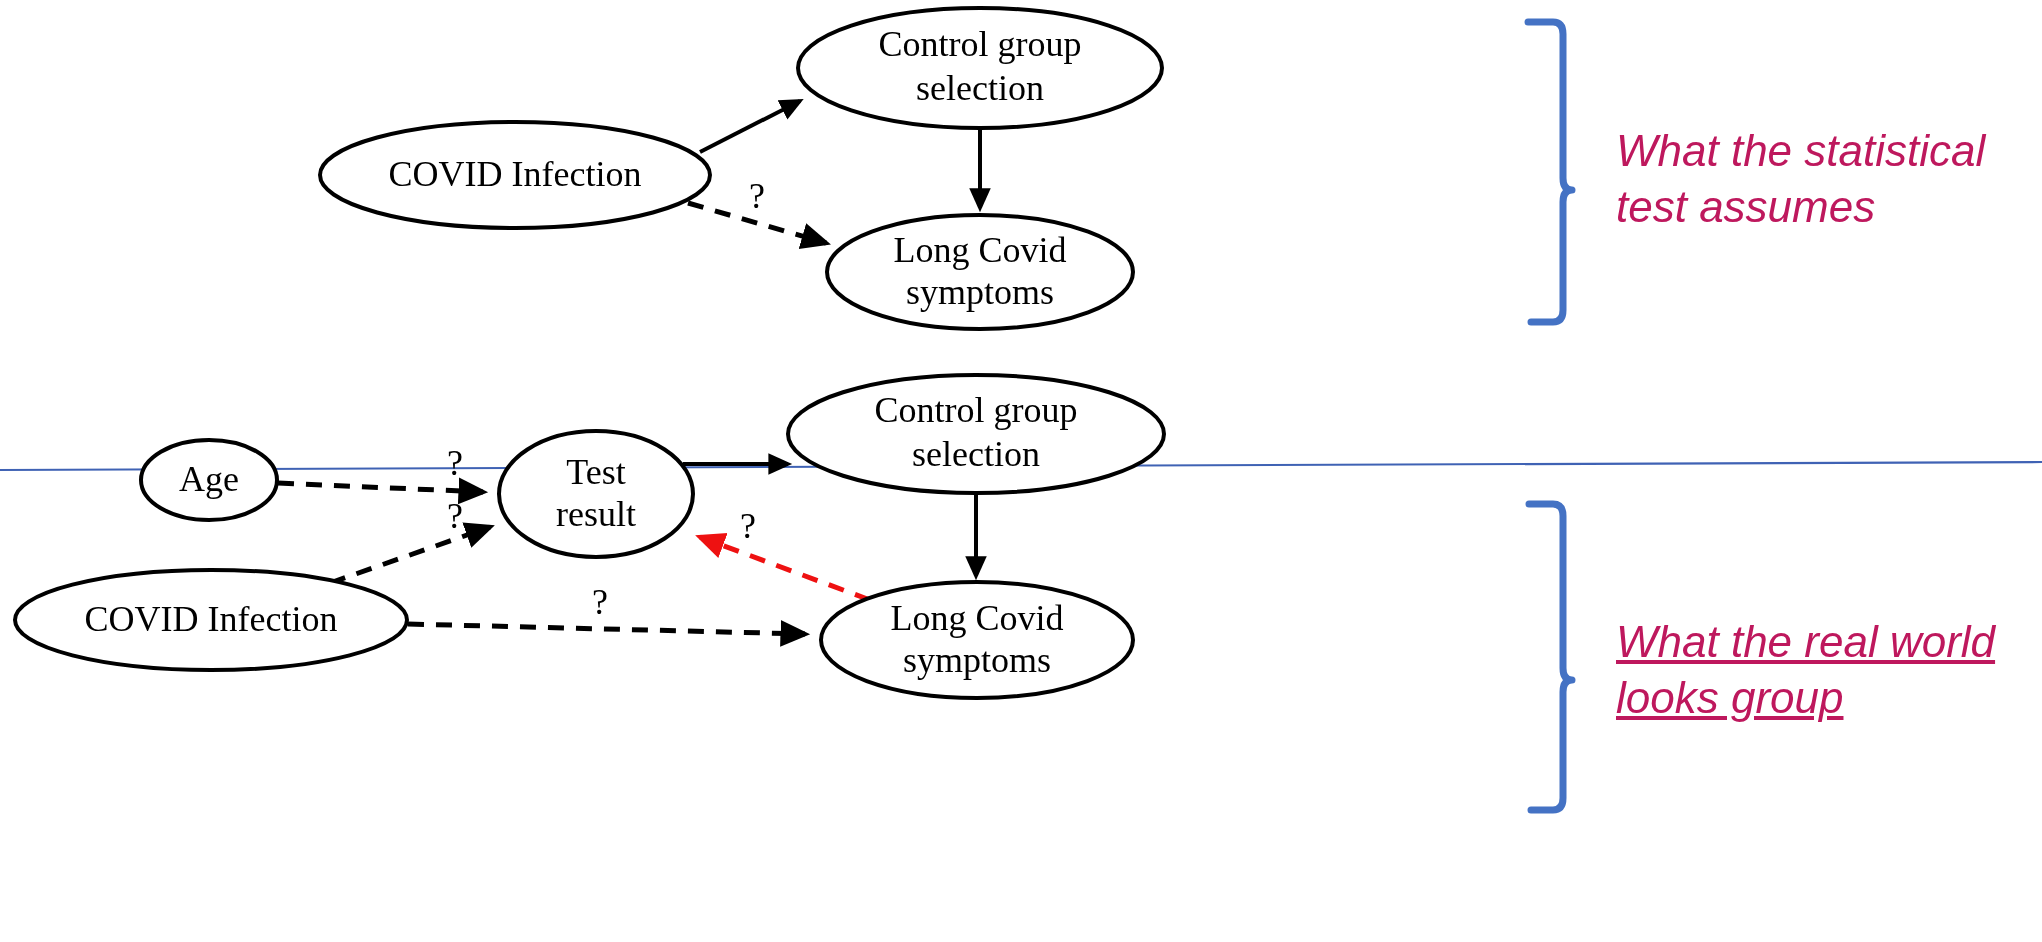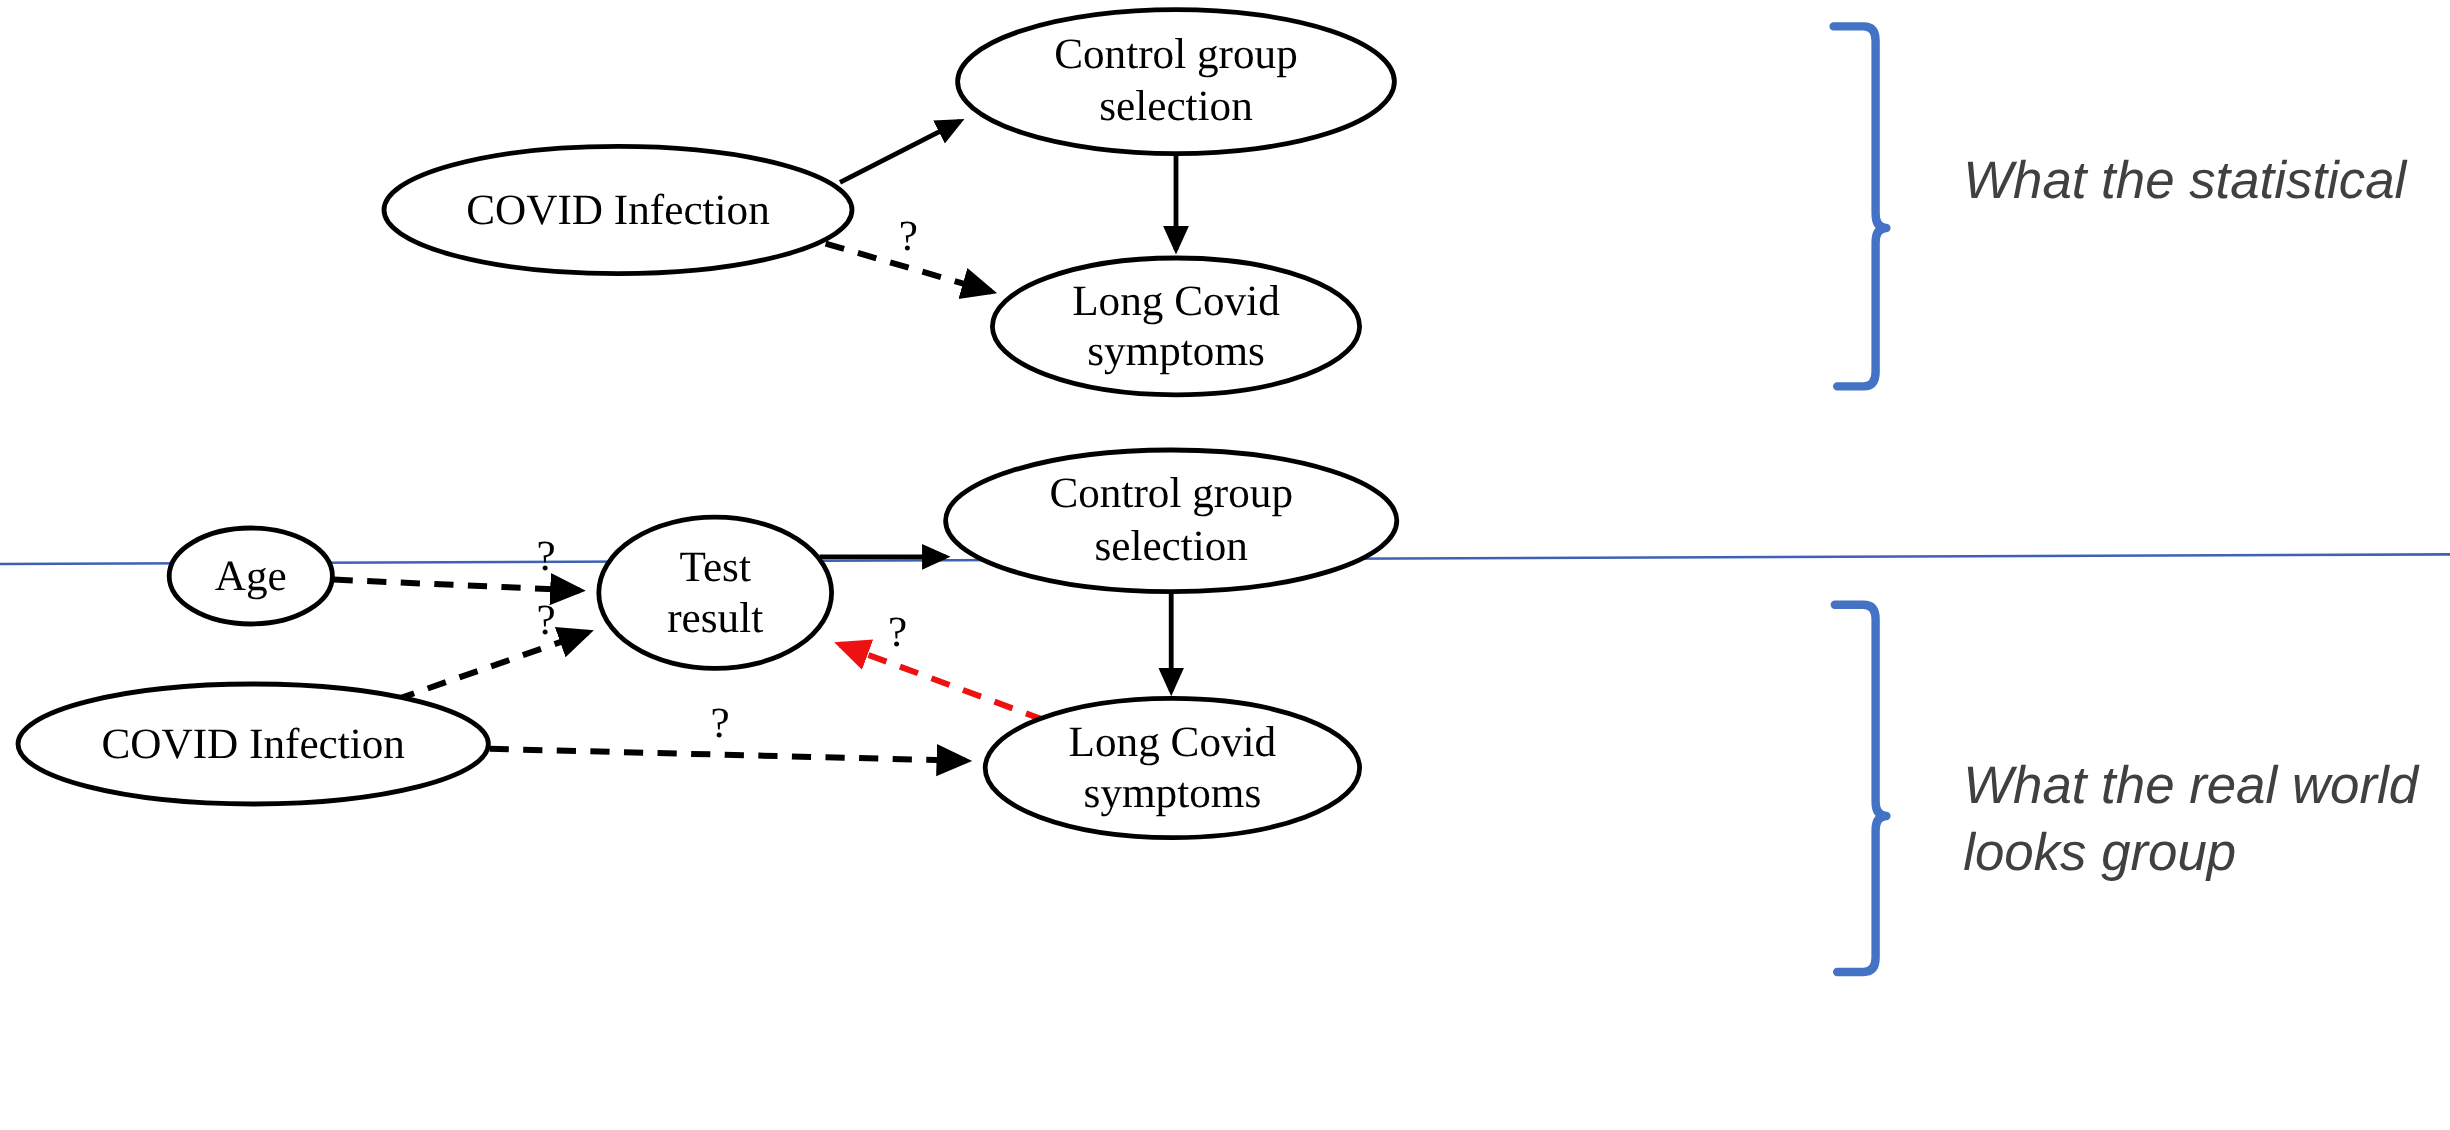--- a/index.html
+++ b/index.html
@@ -71,26 +71,25 @@
   .divider-line {
     stroke: #3f62b4;
     stroke-width: 2.2;
   }
   .caption-text {
     position: absolute;
     font-family: "Liberation Sans", sans-serif;
     font-style: italic;
     font-size: 44px;
     line-height: 1.28;
-    color: #404040;
+    color: #be185d;
     white-space: pre-line;
-    margin-left: 20px;
   }
   #caption-top { left: 1616px; top: 123px; }
-  #caption-bottom { left: 1616px; top: 627px; }
+  #caption-bottom { left: 1616px; top: 614px; text-decoration: underline; }
 </style>
 </head>
 <body>
 
 <div id="stage">
 
   <svg class="diagram" viewBox="0 0 2042 942">
     <defs>
       <marker id="arrow-black" viewBox="0 0 12 12" refX="9.5" refY="6" markerWidth="6.2" markerHeight="6.2" orient="auto-start-reverse">
         <path d="M 0 0.8 L 11.5 6 L 0 11.2 z" fill="#000000"></path>
@@ -174,17 +173,17 @@
       <g>
         <ellipse class="node-ellipse" cx="977" cy="640" rx="156" ry="58"></ellipse>
         <text class="node-label" x="977" y="622">Long Covid</text>
         <text class="node-label" x="977" y="664">symptoms</text>
       </g>
 
       <path class="brace" d="M 1529 504 L 1553 504 Q 1563 504 1563 516 L 1563 668 Q 1563 680 1572 680 Q 1563 680 1563 692 L 1563 798 Q 1563 810 1553 810 L 1531 810"></path>
     </g>
   </svg>
 
-  <div class="caption-text" id="caption-top"><span>What the statistical</span><br></div>
+  <div class="caption-text" id="caption-top"><span>What the statistical</span><br><span>test assumes</span></div>
 
   <div class="caption-text" id="caption-bottom"><span>What the real world</span><br><span>looks group</span></div>
 
 </div>
 
 </body></html>

